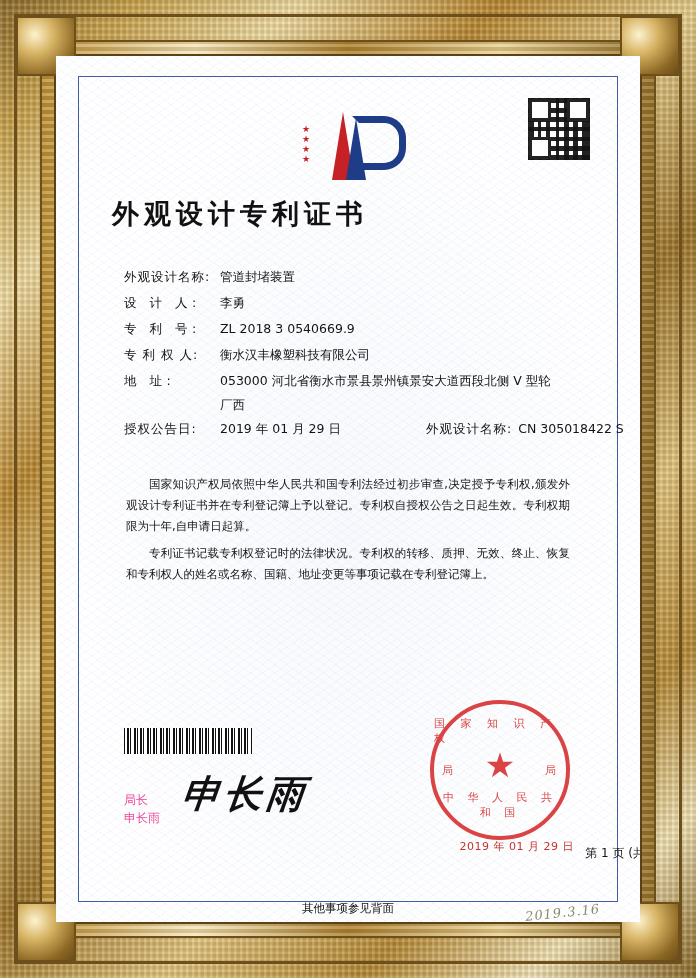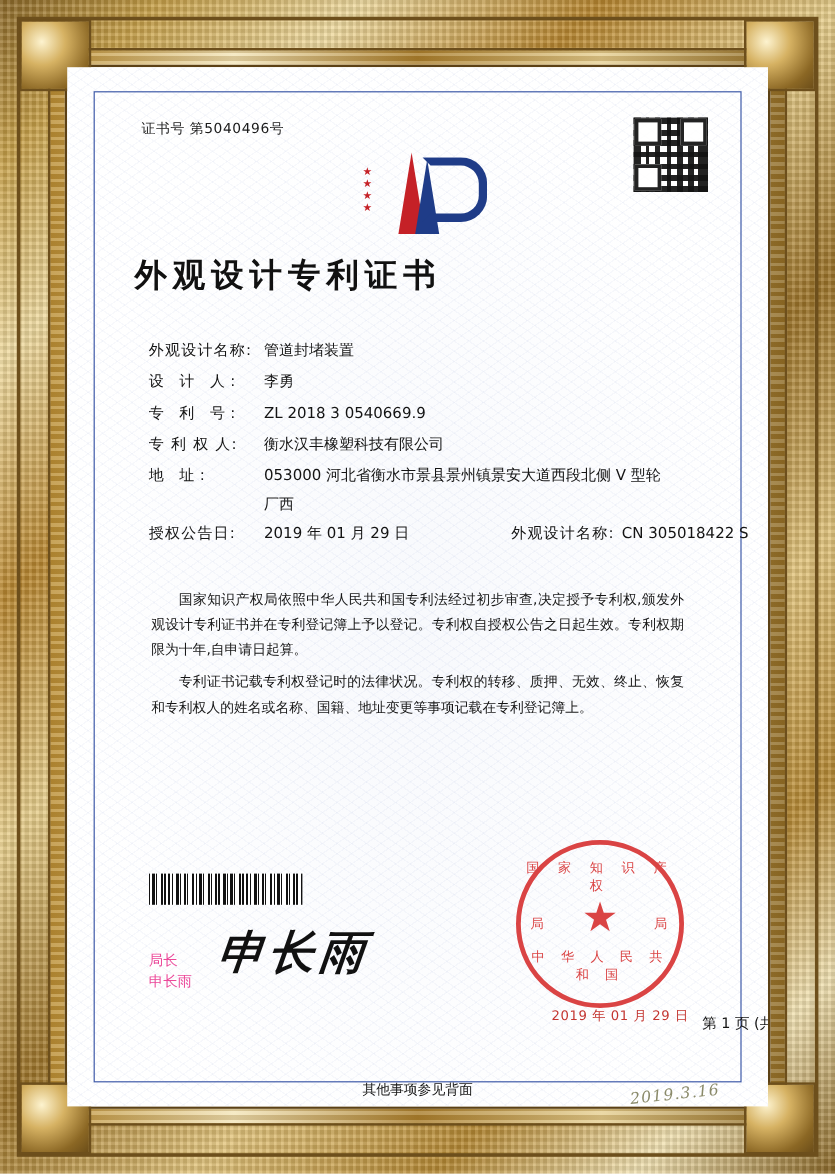--- a/index.html
+++ b/index.html
@@ -298,21 +298,21 @@
     left: 50%; top: 46%;
     transform: translate(-50%, -50%);
     font-size: 34px;
     color: #d62b2b;
     line-height: 1;
   }
   .seal-text-top {
     position: absolute;
     left: 0; top: 12px;
     width: 100%;
-    text-align: center;
+    text-align: left;
     font-size: 11px;
     letter-spacing: 6px;
   }
   .seal-text-bottom {
     position: absolute;
     left: 0; bottom: 16px;
     width: 100%;
     text-align: center;
     font-size: 11px;
     letter-spacing: 5px;
@@ -373,21 +373,20 @@
   <div class="corner tr"></div>
   <div class="corner bl"></div>
   <div class="corner br"></div>
 
   <div class="page">
     <div class="guilloche"></div>
     <div class="blue-border"></div>
 
     <div class="content">
 
-      <div class="cert-no">证书号 第5040496号</div>
 
       <div class="qr">
         <div class="qr-fin3"></div>
       </div>
 
       <div class="emblem">
         <div class="blade-red"></div>
         <div class="blade-blue"></div>
         <div class="hook"></div>
         <div class="stars">

